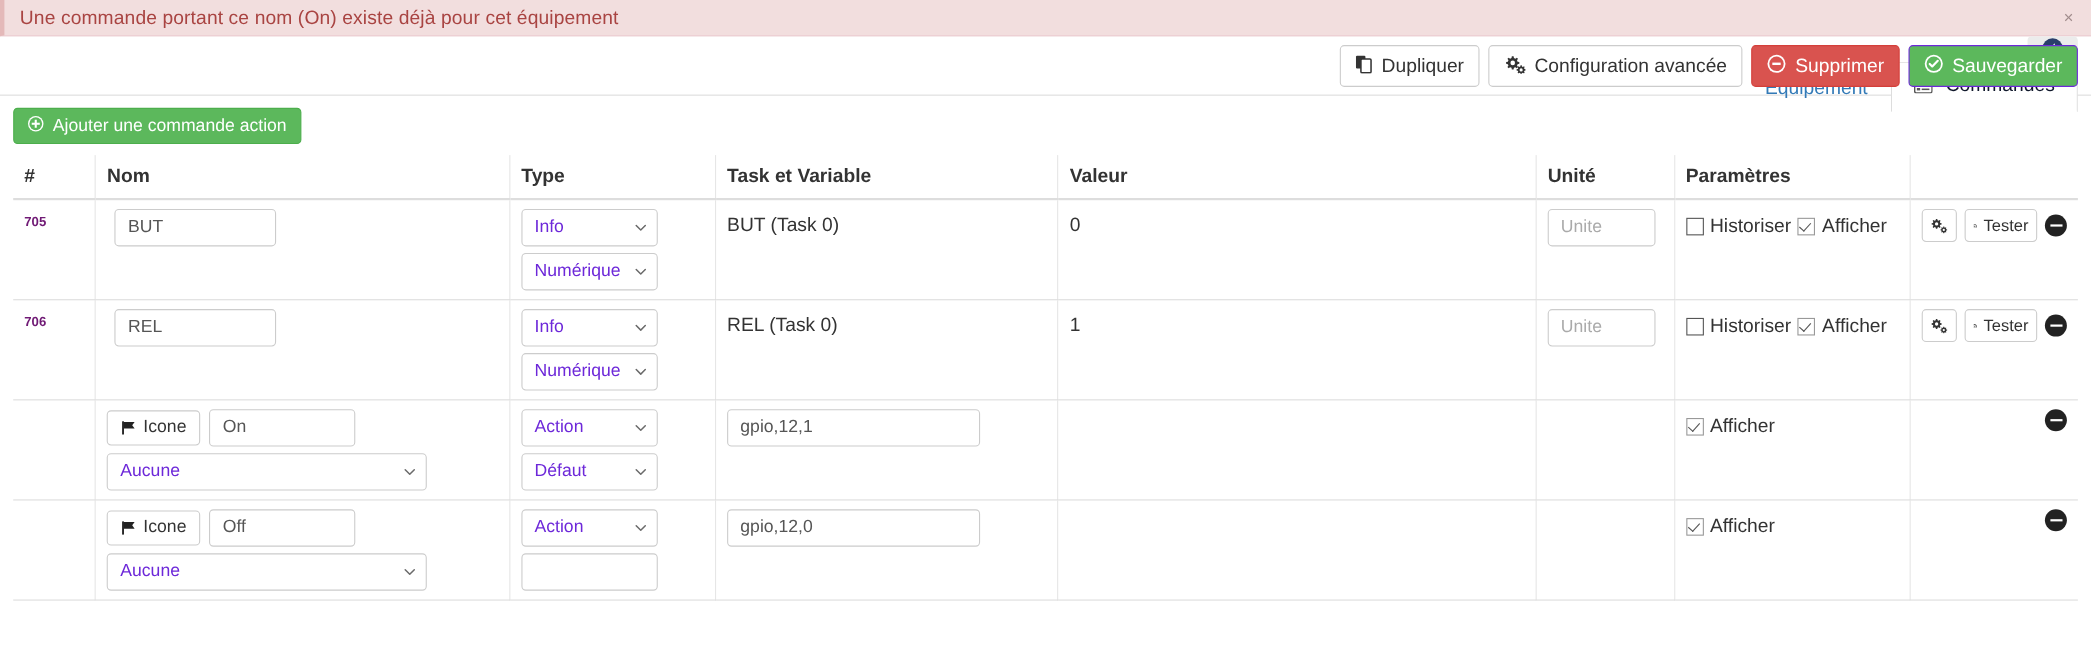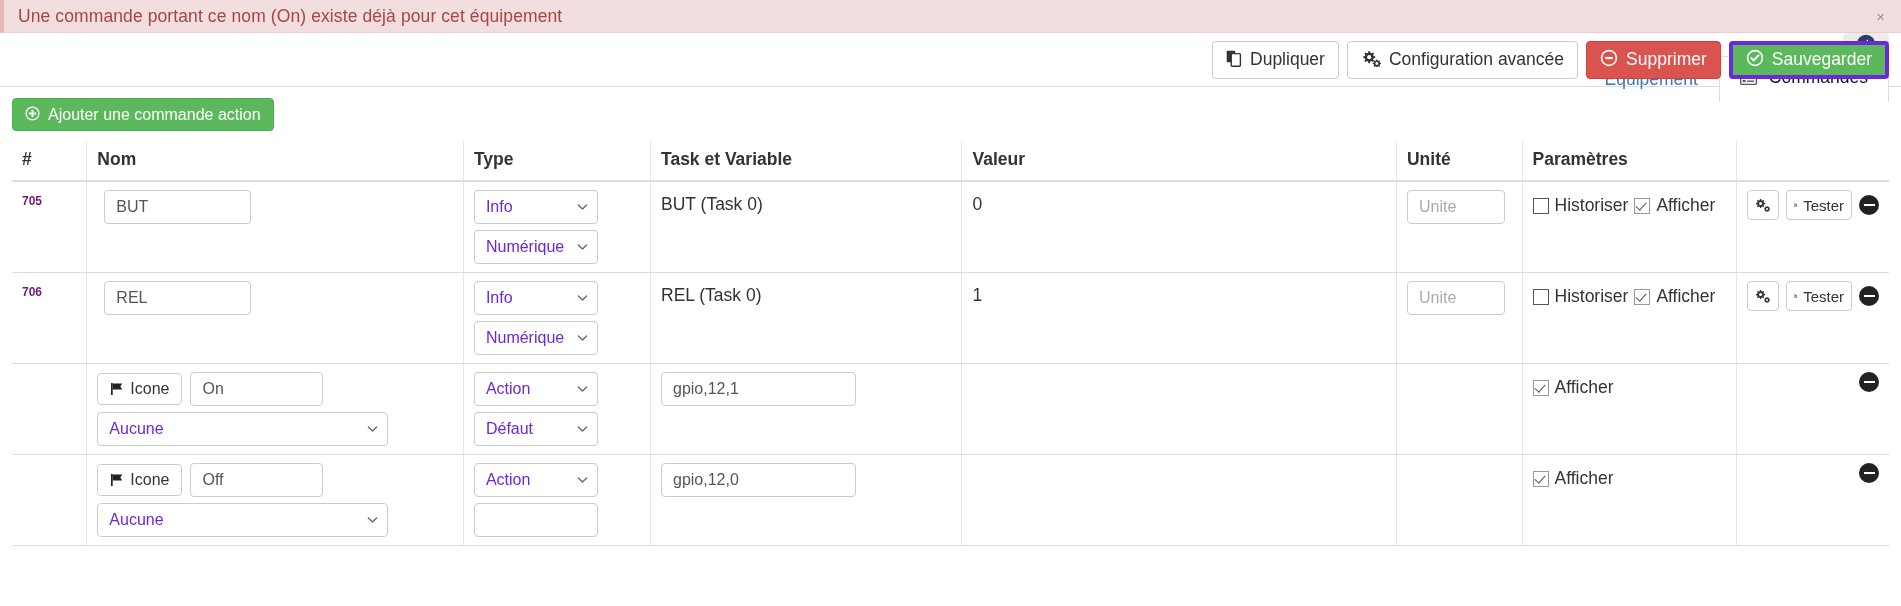--- a/index.html
+++ b/index.html
@@ -90,21 +90,21 @@
     height: 38px;
     padding: 0 13px;
     border-radius: 4px;
     font-size: 17.5px;
     cursor: pointer;
     white-space: nowrap;
     line-height: 1;
   }
   .btn-default { background: #ffffff; border: 1px solid #cccccc; color: #333333; }
   .btn-danger  { background: #d9534f; border: 1px solid #d43f3a; color: #ffffff; }
-  .btn-success { background: #5cb85c; border: 4px solid #6d28d9; color: #ffffff; }
+  .btn-success { background: #5cb85c; border: 1px solid #6d28d9; color: #ffffff; }
 
   
   .add-row { padding: 11px 12px 10px 12px; }
   .btn-add {
     display: inline-flex; align-items: center; gap: 8px;
     background: #5cb85c; border: 1px solid #4cae4c; color: #fff;
     border-radius: 4px;
     height: 33px; padding: 0 12px;
     font-size: 16px; cursor: pointer; line-height: 1;
   }
@@ -151,21 +151,21 @@
     padding: 0 11px;
     font-size: 16px;
     color: #555;
     font-family: "Liberation Sans", sans-serif;
     display: block;
     width: 100%;
   }
   .inp::placeholder { color: #aaaaaa; }
   .inp.w-name { width: 147px; margin-left: 7px; }
   .inp.w-unit { width: 98px; }
-  .inp.w-task { width: 195px; }
+  .inp.w-task { width: 230px; }
   .inp.w-onoff { width: 133px; }
 
   .sel {
     position: relative;
     height: 34px;
     border: 1px solid #cccccc;
     border-radius: 4px;
     background: #fff;
     font-size: 16px;
     color: #6d28d9;

